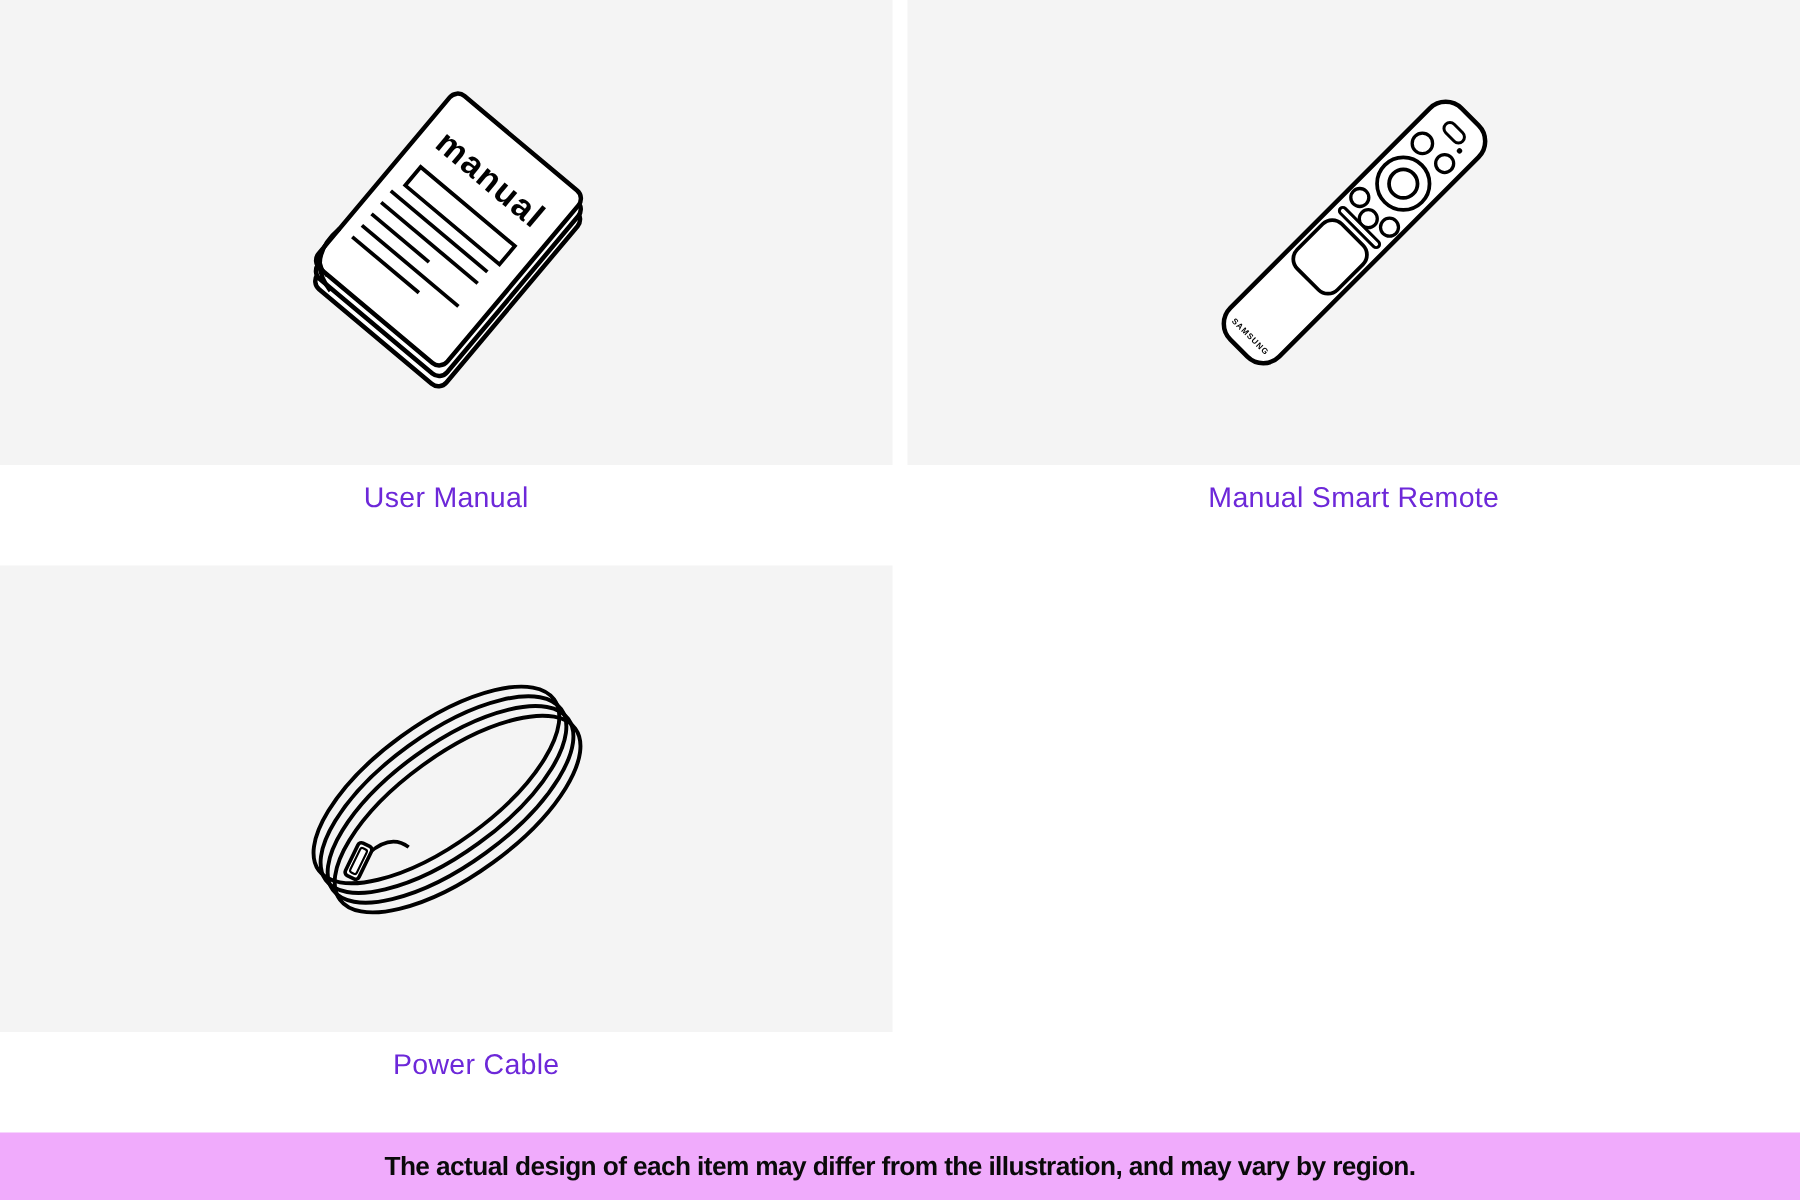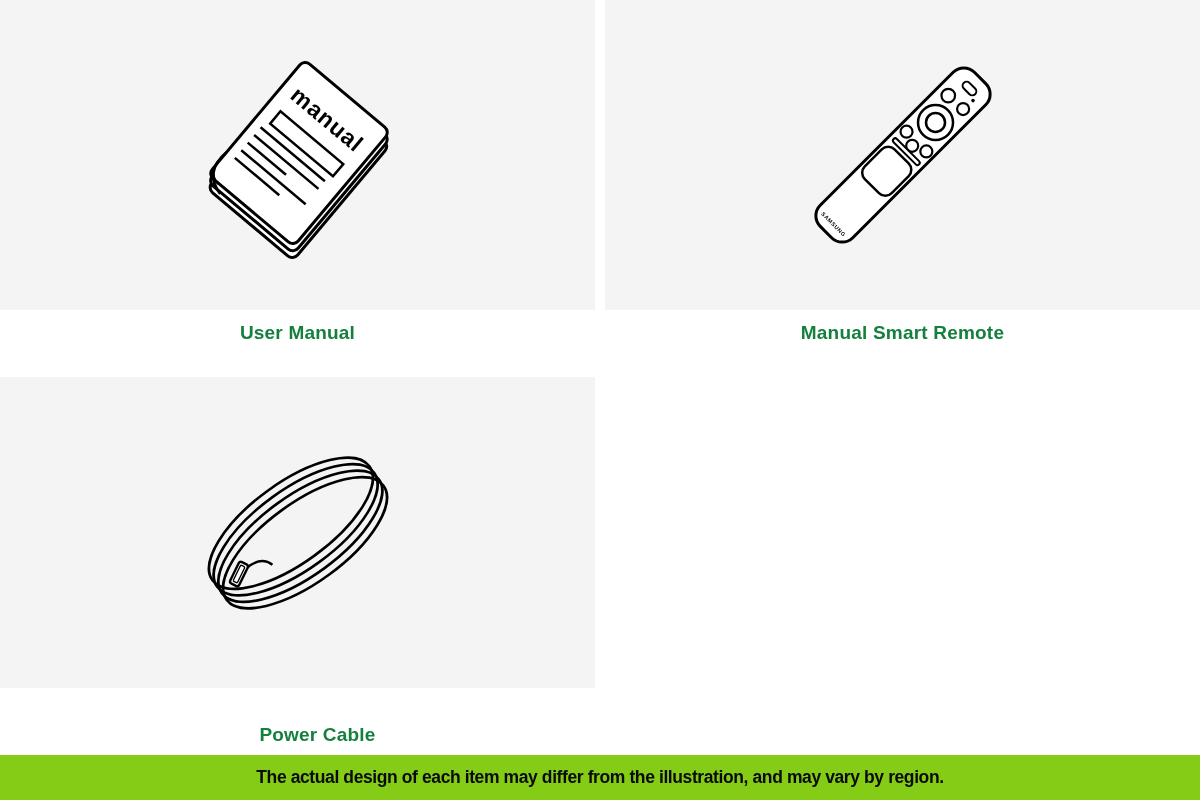--- a/index.html
+++ b/index.html
@@ -15,27 +15,27 @@
   }
   #panel-manual{left:0;top:0;width:595px;height:310px;}
   #panel-remote{left:605px;top:0;width:595px;height:310px;}
   #panel-cable{left:0;top:377px;width:595px;height:311px;}
   .label-row{
     position:absolute;width:595px;box-sizing:border-box;
     padding-top:12px;text-align:center;
   }
   #label-manual{left:0;top:310px;}
   #label-remote{left:605px;top:310px;}
-  #label-cable{left:0;top:712px;padding-left:40px;}
+  #label-cable{left:0;top:688px;padding-left:40px;}
   .item-label{
-    font-size:19px;font-weight:700;color:#15803d;letter-spacing:.2px;
+    font-size:19px;font-weight:400;color:#6d28d9;letter-spacing:.2px;
   }
   .footer-bar{
     position:absolute;left:0;top:755px;width:1200px;height:45px;
-    background:#84cc16;
+    background:#f0abfc;
     display:flex;align-items:center;justify-content:center;
   }
   .footer-note{
     font-size:17.5px;font-weight:700;letter-spacing:-0.4px;color:#0a0a0a;
   }
   svg{display:block;}
   .line-art{stroke:#000000;fill:none;}
   .art-text{fill:#000000;font-family:"Liberation Sans",sans-serif;font-weight:700;}
 </style>
 </head>

